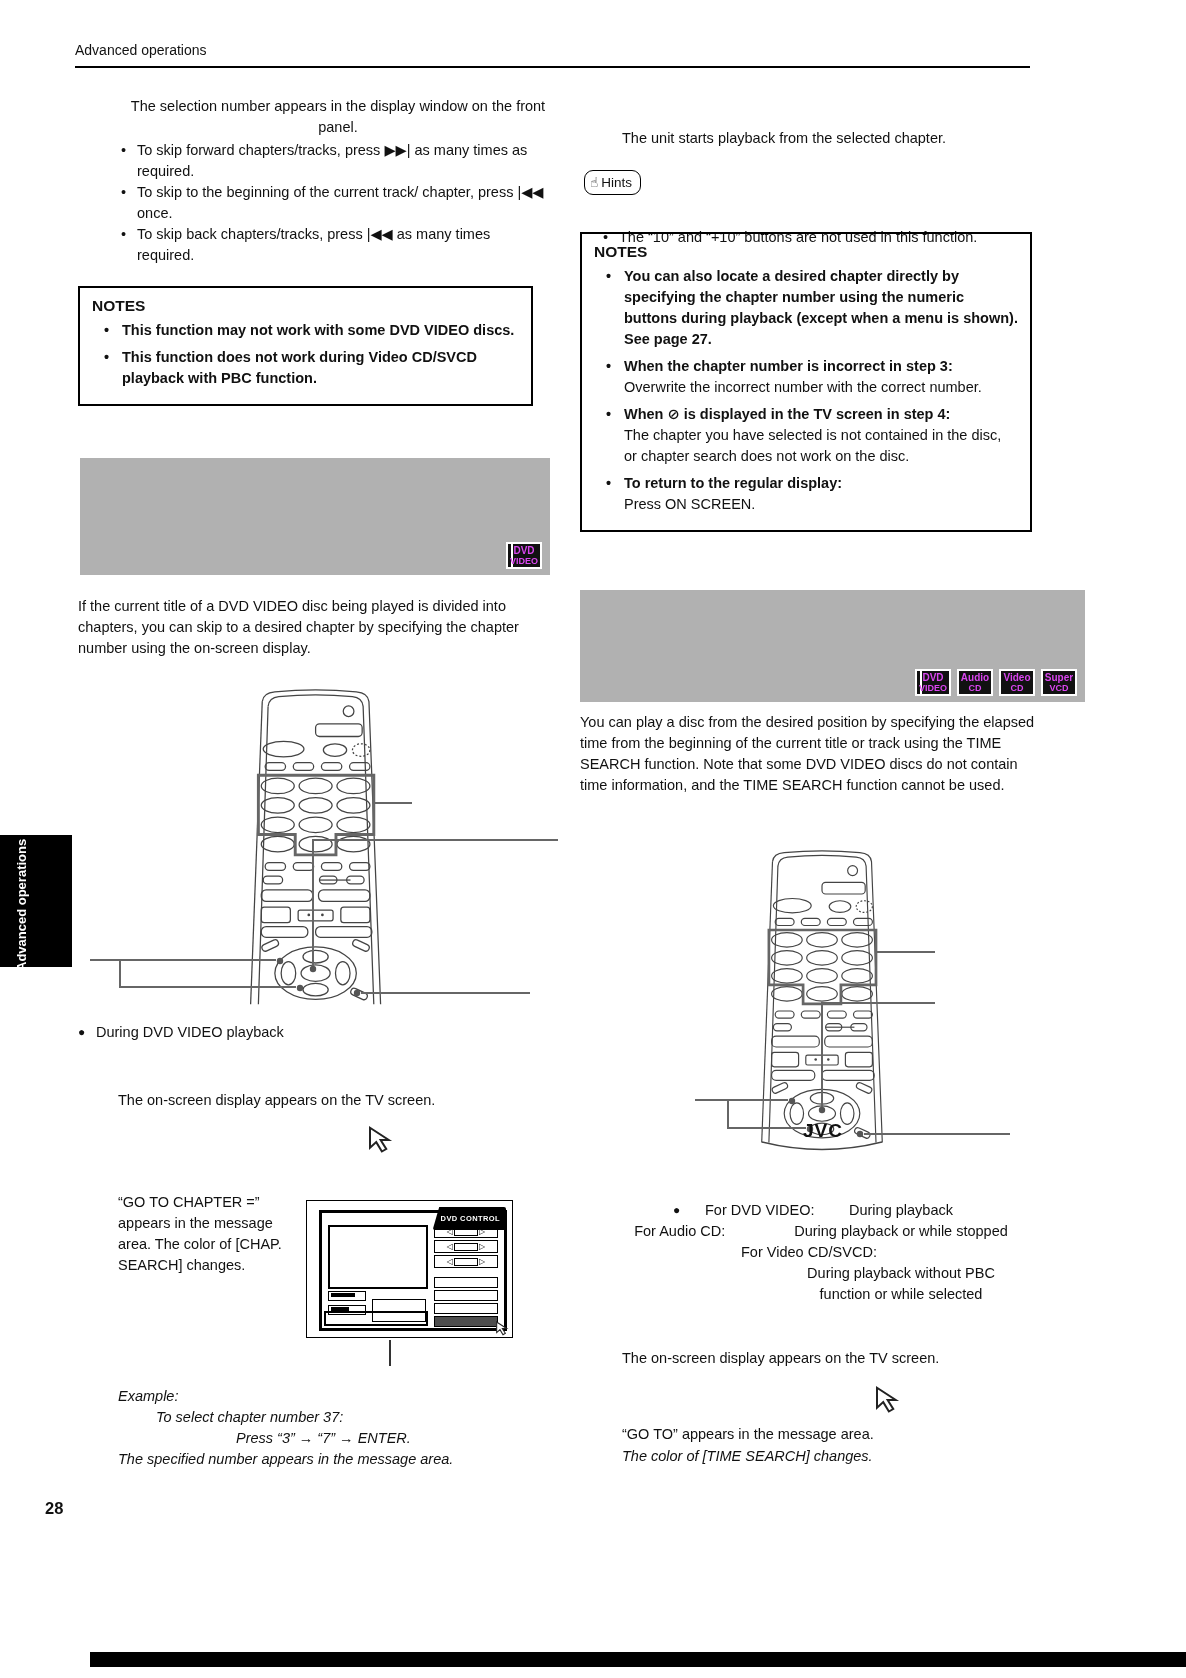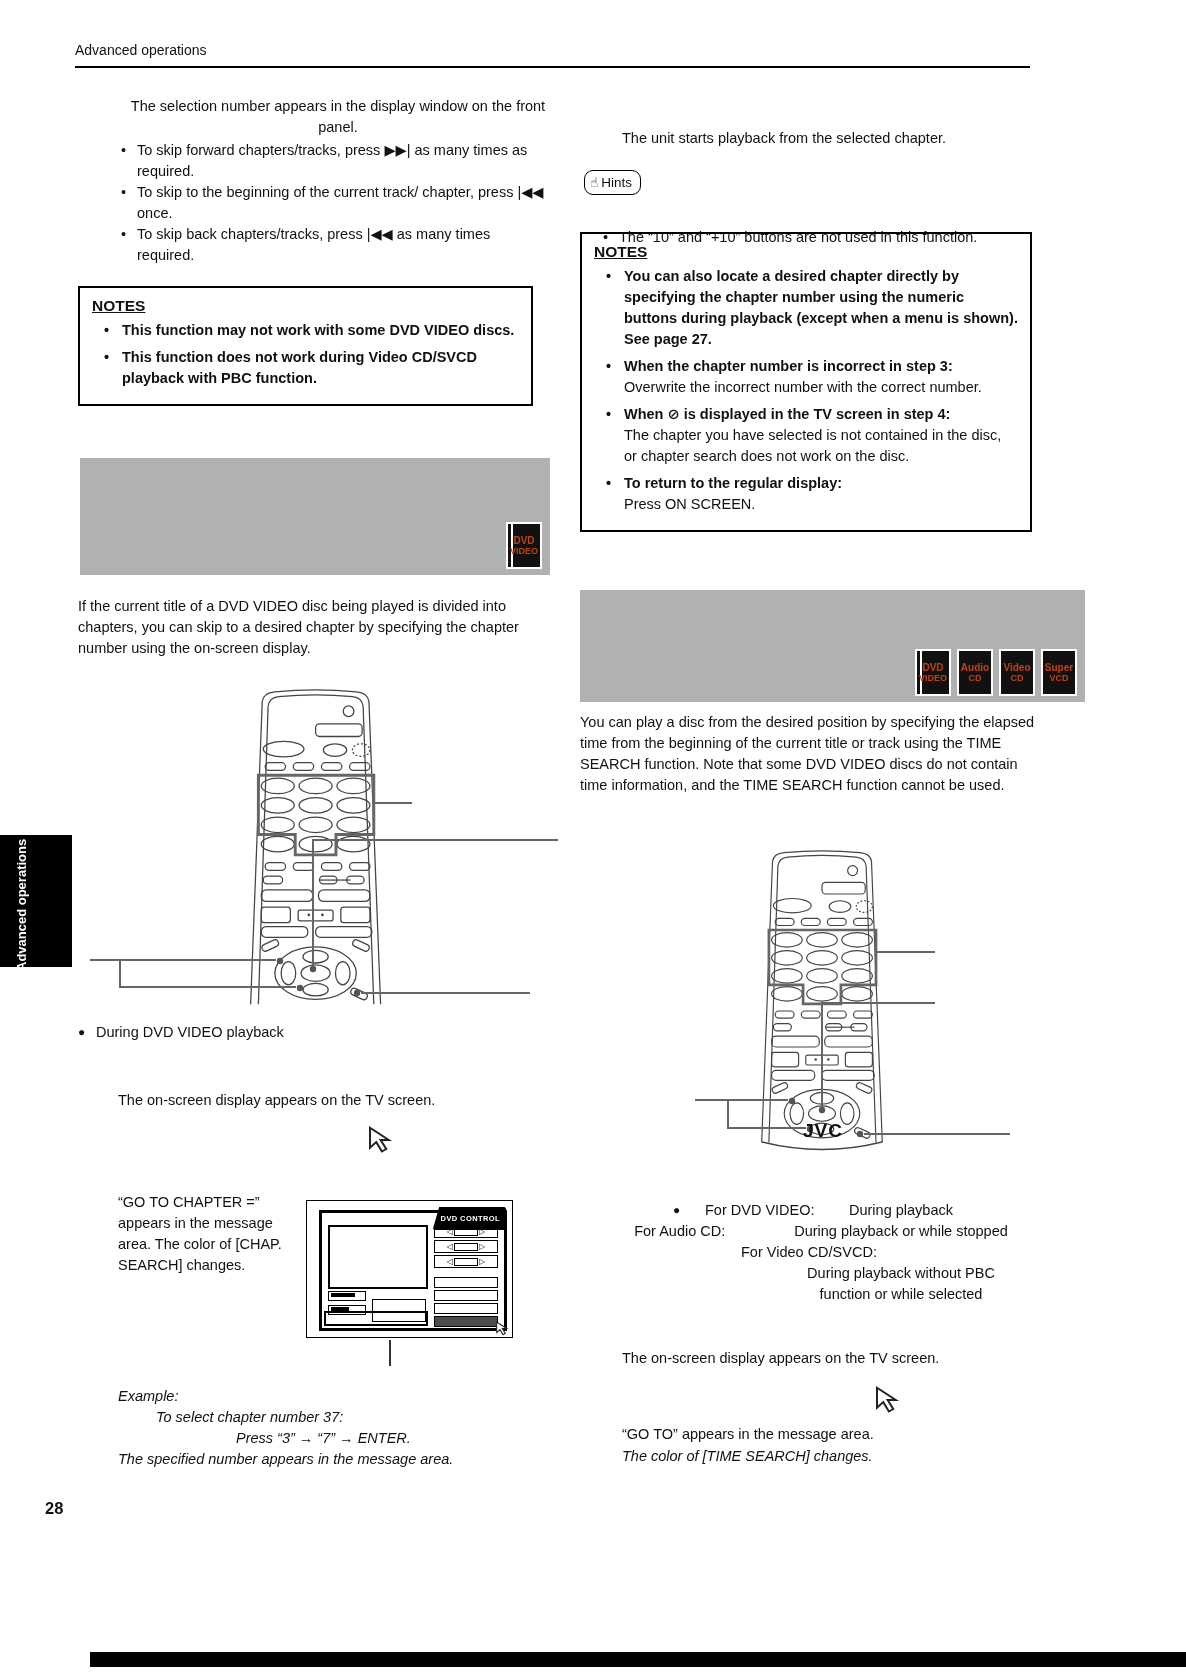--- a/index.html
+++ b/index.html
@@ -11,29 +11,29 @@
   .abs{position:absolute;}
   .rule{background:#000;height:1.5px;}
   .bold{font-weight:bold;}
   
   .b-item{position:relative;padding-left:19px;}
   .b-item::before{content:"•";position:absolute;left:3px;top:0;}
   .dot-item{position:relative;padding-left:18px;}
   .dot-item::before{content:"●";position:absolute;left:0;top:0;font-size:12px;}
   
   .notes-box{border:2px solid #000;padding:7px 12px 6px 12px;box-sizing:border-box;}
-  .notes-title{font-weight:bold;text-decoration:underline;font-size:15.5px;margin-bottom:4px;}
+  .notes-title{font-weight:bold;font-size:15.5px;margin-bottom:4px;}
   .nb-item{position:relative;padding-left:30px;margin-top:6px;font-weight:bold;}
   .nb-item::before{content:"•";position:absolute;left:12px;top:0;font-weight:bold;}
   .nb-body{font-weight:normal;}
   .nb-body:empty{display:none;}
   
   .banner{background:#b1b1b1;}
   .badge-row{position:absolute;right:8px;bottom:6px;display:flex;gap:6px;}
-  .badge{width:36px;height:47px;background:#111;color:#c2410c;border:2px solid #fff;
+  .badge{width:36px;height:27px;background:#111;color:#d946ef;border:2px solid #fff;
     box-sizing:border-box;display:flex;align-items:center;justify-content:center;
     font-weight:bold;text-align:center;}
   .badge .btxt{line-height:10px;font-size:10px;}
   .badge .b2{font-size:9px;}
   .badge.striped{border-left:2px solid #fff;box-shadow:inset 3px 0 0 #111, inset 5px 0 0 #fff;}
   
   .hints{display:inline-flex;align-items:center;gap:3px;border:1.6px solid #000;
     border-radius:9px;padding:1px 8px 1px 5px;font-size:13.5px;background:#fff;}
   
   .sidetab{background:#000;color:#fff;}

